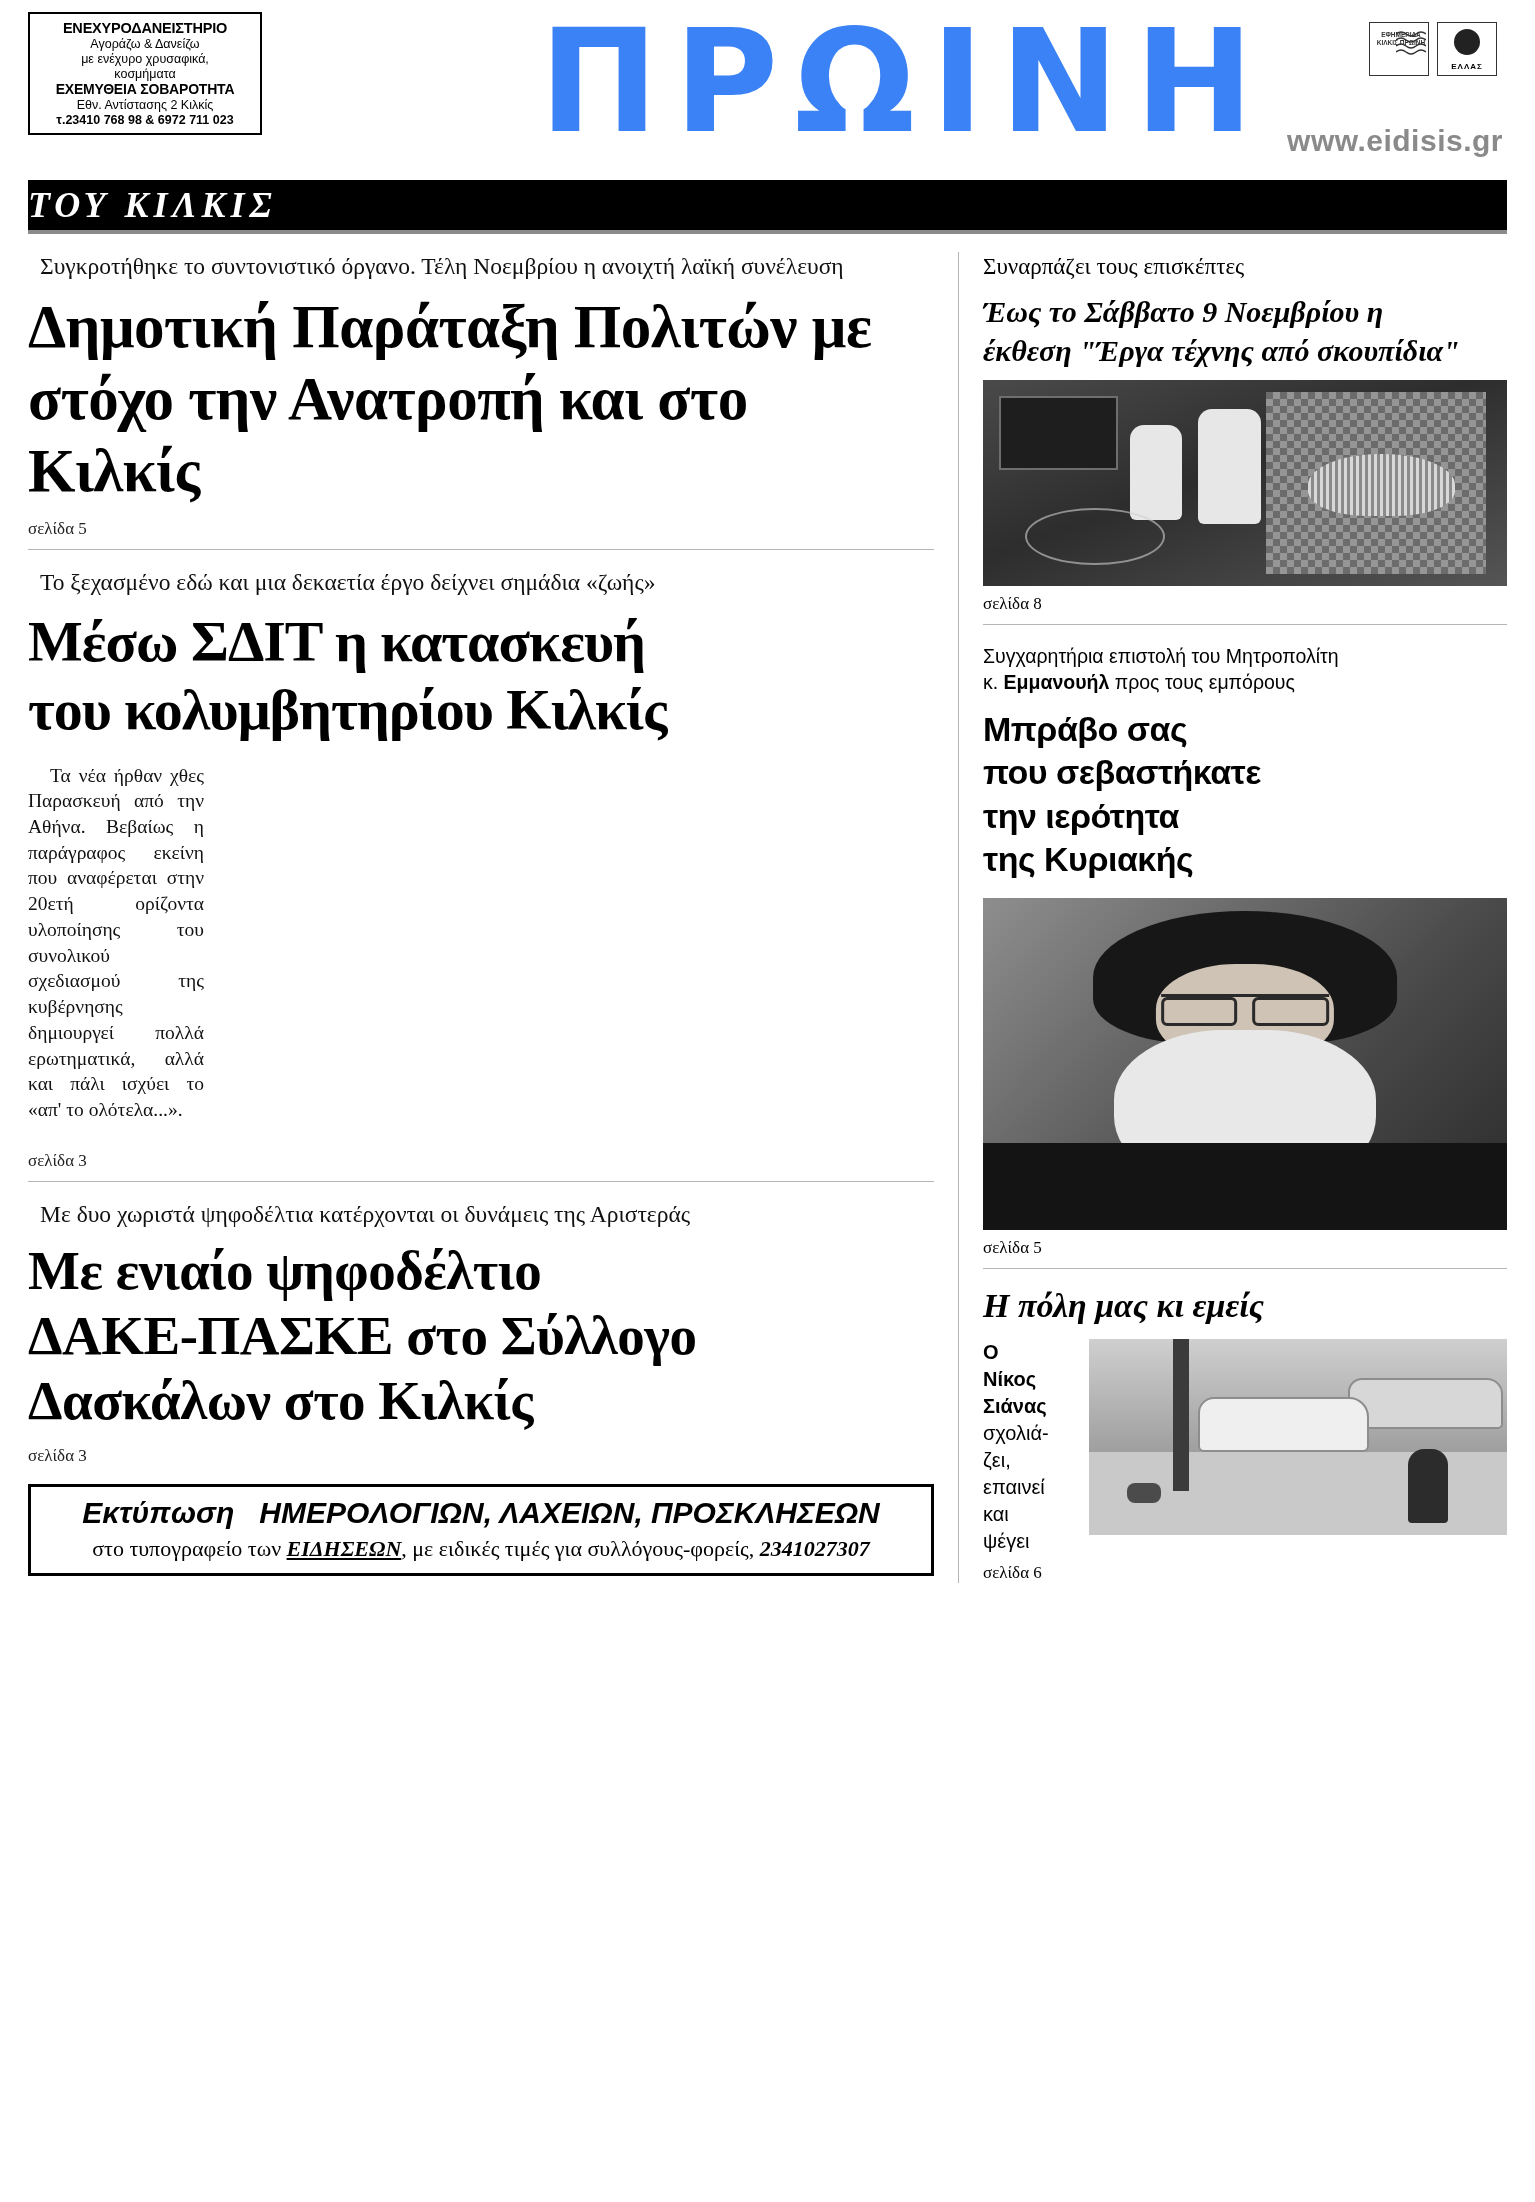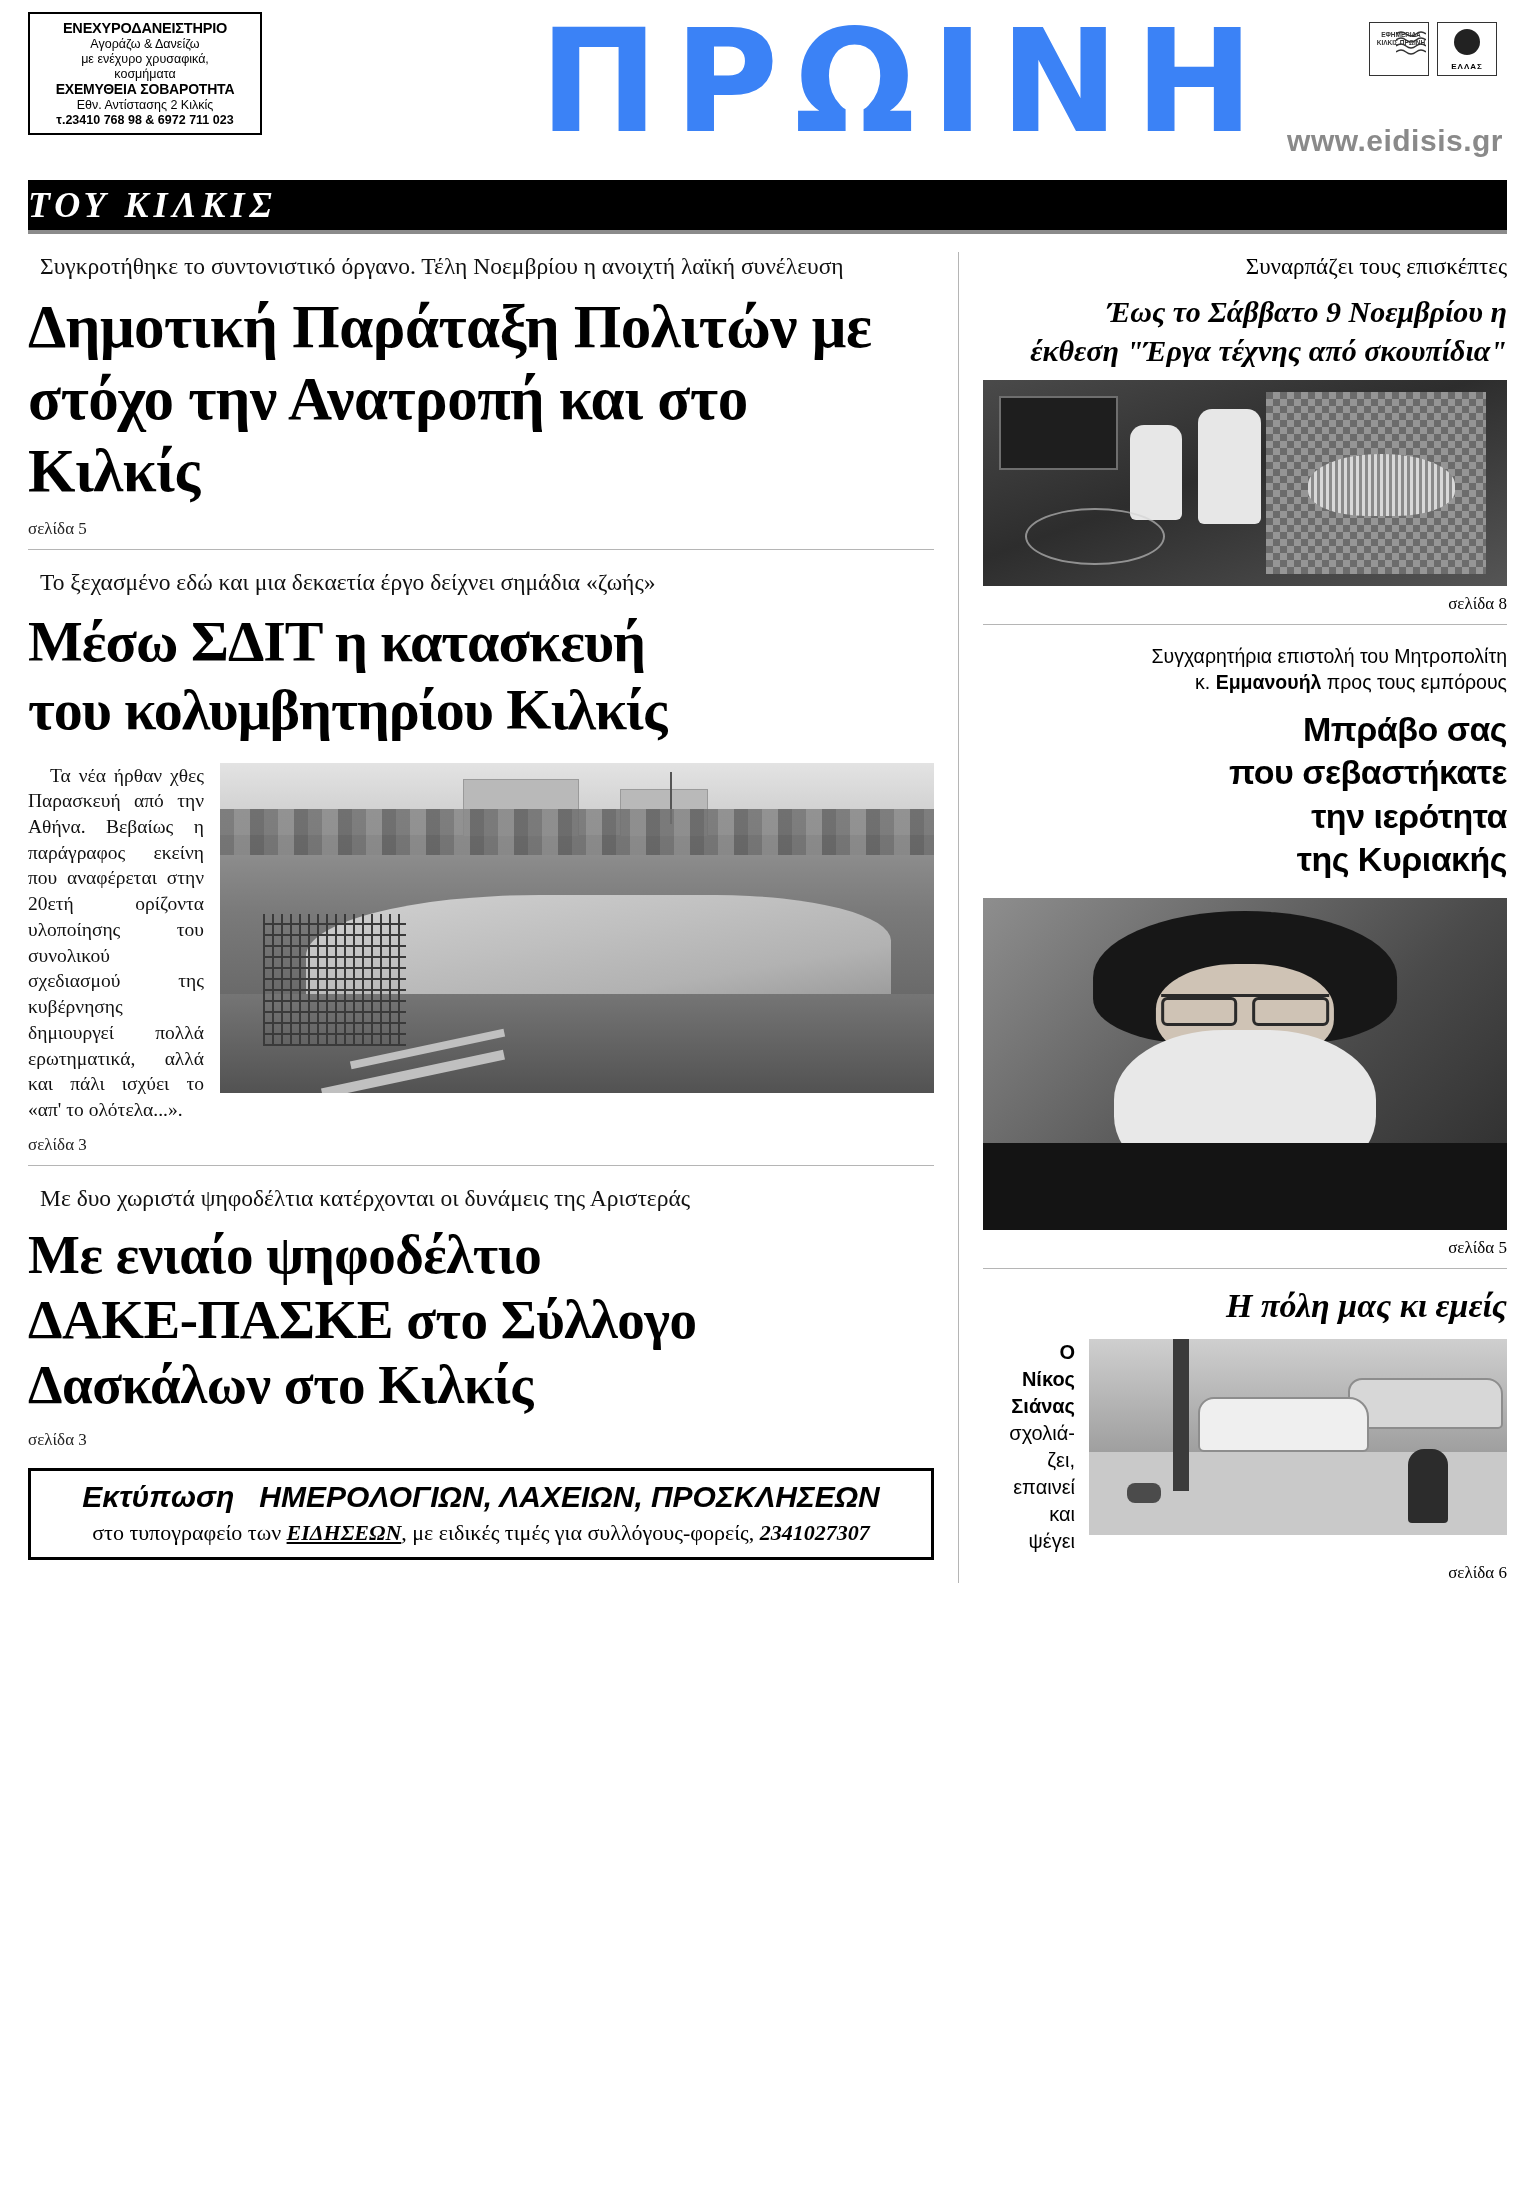--- a/index.html
+++ b/index.html
@@ -192,21 +192,20 @@
   }
   .col-div {
     width: 1px;
     background: #b5b5b5;
     flex: none;
   }
   .col-right {
     flex: 1;
     padding-left: 24px;
     box-sizing: border-box;
-    text-align: right;
   }
 
   .kicker {
     font-family: "Liberation Serif", serif;
     font-size: 23.5px;
     color: #111;
     margin: 0 0 10px 12px;
     line-height: 1.25;
   }
   .headline {
@@ -229,20 +228,21 @@
   .hr-light {
     border-top: 1px solid #b5b5b5;
     margin: 10px 0 18px 0;
   }
 
   
   .art-flow {
     display: flex;
     gap: 16px;
     margin-top: 18px;
+    flex-direction: column;
   }
   .art-text {
     width: 176px;
     flex: none;
     font-family: "Liberation Serif", serif;
     font-size: 19.5px;
     line-height: 1.32;
     text-align: justify;
     color: #111;
   }

